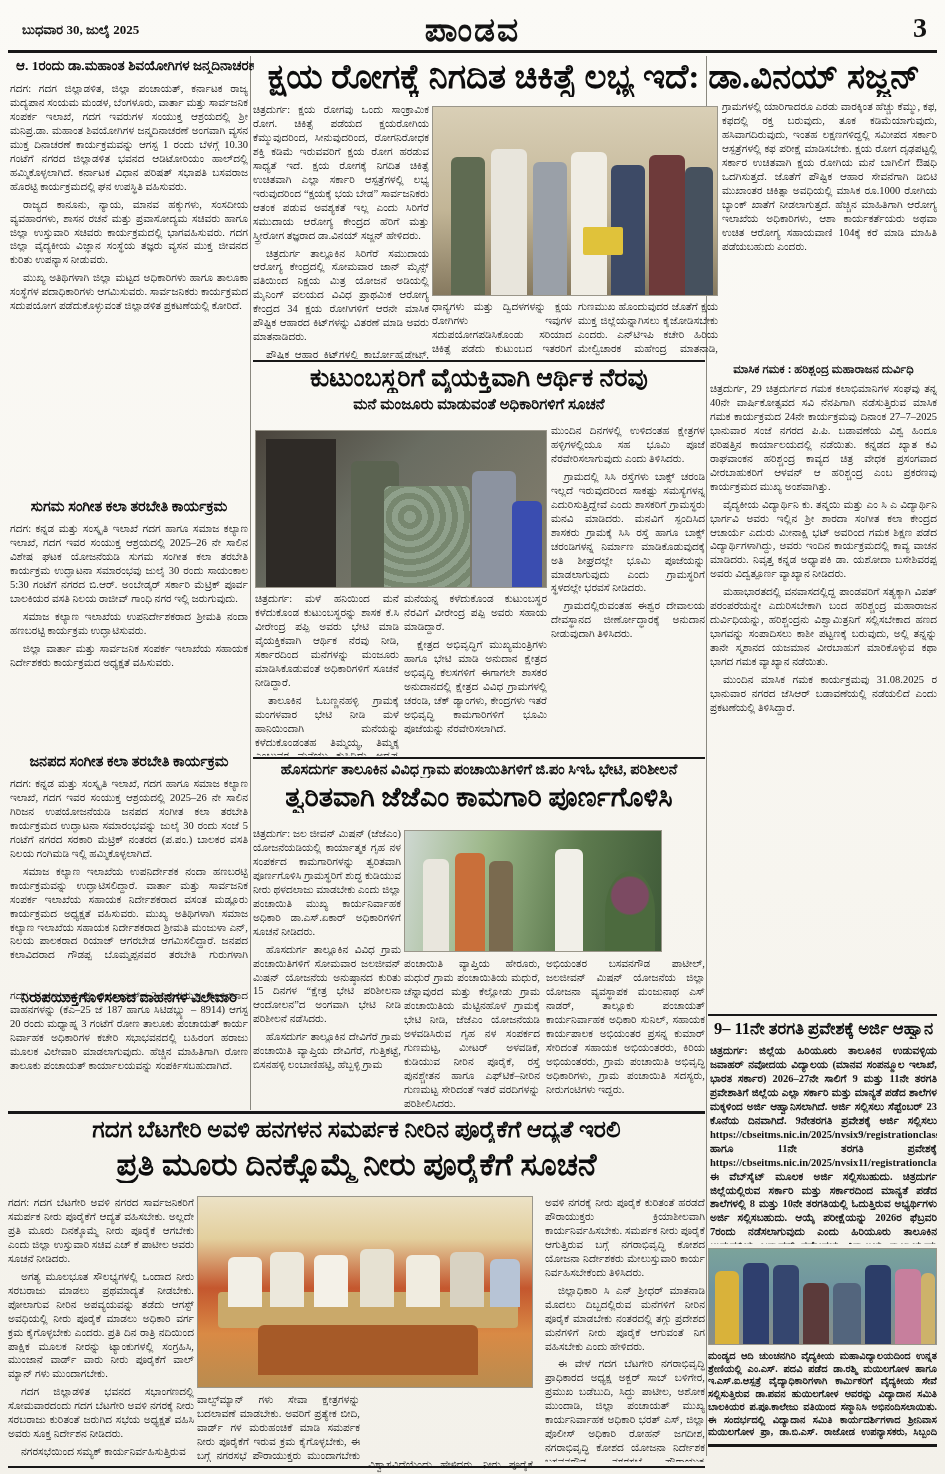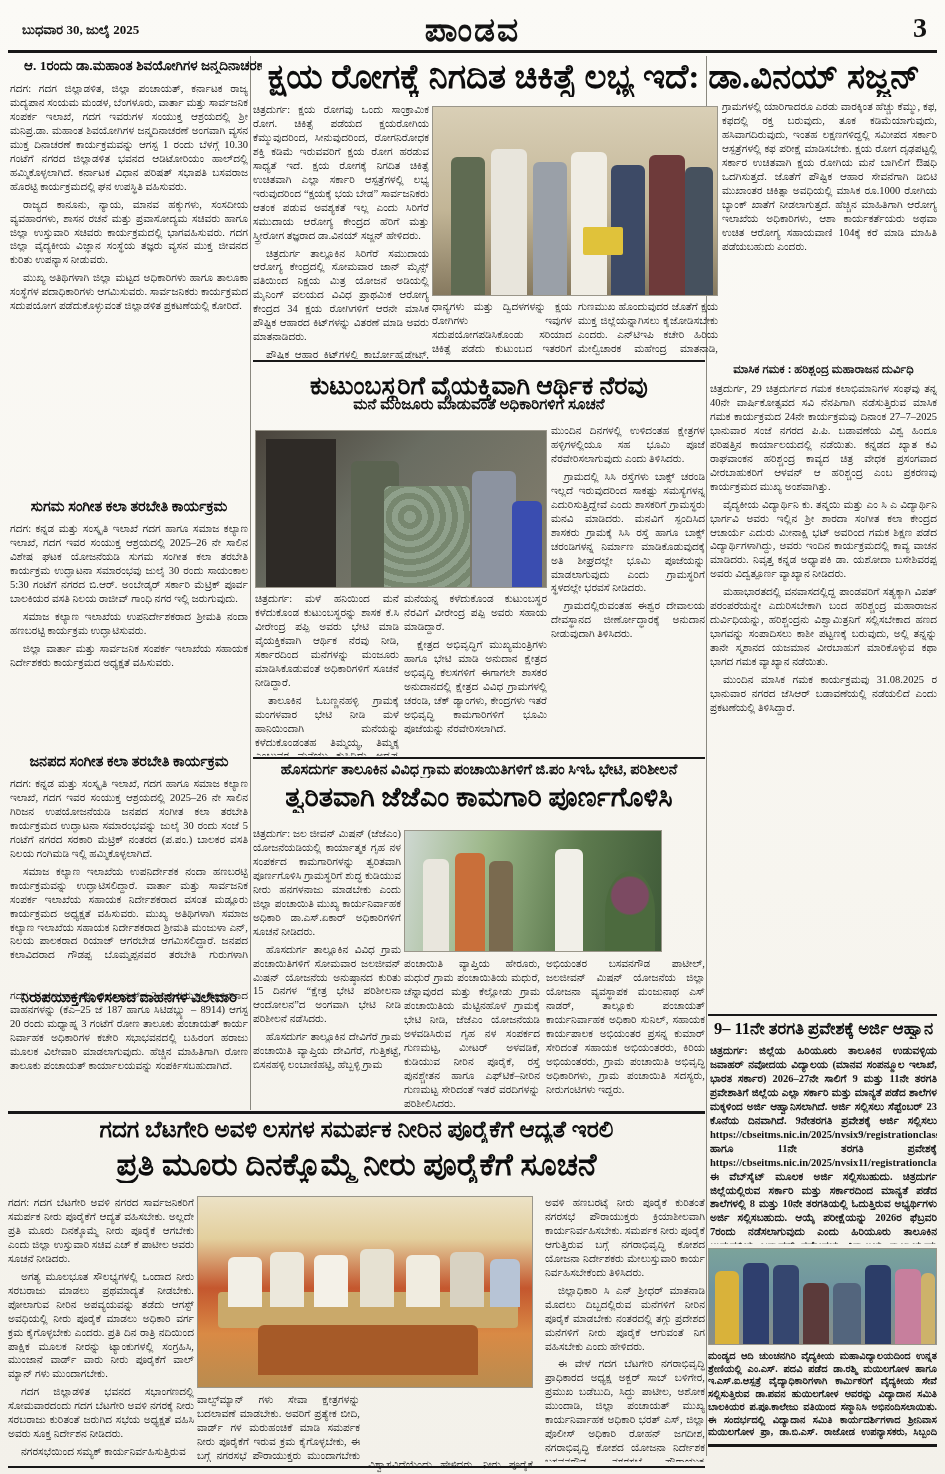--- a/index.html
+++ b/index.html
@@ -24,21 +24,21 @@
 <div id="paper">
 
   <div class="abs" style="left:22px;top:22px;width:230px;font-weight:bold;font-size:13px;">ಬುಧವಾರ 30, ಜುಲೈ 2025</div>
   <div class="abs" style="left:0;top:12px;width:945px;text-align:center;font-weight:bold;font-size:33px;letter-spacing:2px;">ಪಾಂಡವ</div>
   <div class="abs" style="right:18px;top:12px;font-weight:bold;font-size:28px;">3</div>
   <div class="abs hrule" style="left:8px;top:50px;width:929px;height:3px;"></div>
 
   <div class="abs vrule" style="left:250px;top:56px;height:1054px;"></div>
   <div class="abs vrule" style="left:706px;top:56px;height:1400px;"></div>
 
-  <div class="abs head" style="left:24px;top:58px;width:238px;font-size:13.5px;">ಆ. 1ರಂದು ಡಾ.ಮಹಾಂತ ಶಿವಯೋಗಿಗಳ ಜನ್ಮದಿನಾಚರಣೆ</div>
+  <div class="abs head" style="left:16px;top:58px;width:238px;font-size:13.5px;">ಆ. 1ರಂದು ಡಾ.ಮಹಾಂತ ಶಿವಯೋಗಿಗಳ ಜನ್ಮದಿನಾಚರಣೆ</div>
   <div class="abs col" style="left:10px;top:82px;width:238px;height:410px;">
     <p>ಗದಗ: ಗದಗ ಜಿಲ್ಲಾಡಳಿತ, ಜಿಲ್ಲಾ ಪಂಚಾಯತ್, ಕರ್ನಾಟಕ ರಾಜ್ಯ ಮದ್ಯಪಾನ ಸಂಯಮ ಮಂಡಳ, ಬೆಂಗಳೂರು, ವಾರ್ತಾ ಮತ್ತು ಸಾರ್ವಜನಿಕ ಸಂಪರ್ಕ ಇಲಾಖೆ, ಗದಗ ಇವರುಗಳ ಸಂಯುಕ್ತ ಆಶ್ರಯದಲ್ಲಿ ಶ್ರೀ ಮನಿಪ್ರ.ಡಾ. ಮಹಾಂತ ಶಿವಯೋಗಿಗಳ ಜನ್ಮದಿನಾಚರಣೆ ಅಂಗವಾಗಿ ವ್ಯಸನ ಮುಕ್ತ ದಿನಾಚರಣೆ ಕಾರ್ಯಕ್ರಮವನ್ನು ಆಗಸ್ಟ 1 ರಂದು ಬೆಳಗ್ಗೆ 10.30 ಗಂಟೆಗೆ ನಗರದ ಜಿಲ್ಲಾಡಳಿತ ಭವನದ ಆಡಿಟೋರಿಯಂ ಹಾಲ್‌ದಲ್ಲಿ ಹಮ್ಮಿಕೊಳ್ಳಲಾಗಿದೆ. ಕರ್ನಾಟಕ ವಿಧಾನ ಪರಿಷತ್ ಸಭಾಪತಿ ಬಸವರಾಜ ಹೊರಟ್ಟಿ ಕಾರ್ಯಕ್ರಮದಲ್ಲಿ ಘನ ಉಪಸ್ಥಿತಿ ವಹಿಸುವರು.</p>
     <p>ರಾಜ್ಯದ ಕಾನೂನು, ನ್ಯಾಯ, ಮಾನವ ಹಕ್ಕುಗಳು, ಸಂಸದೀಯ ವ್ಯವಹಾರಗಳು, ಶಾಸನ ರಚನೆ ಮತ್ತು ಪ್ರವಾಸೋದ್ಯಮ ಸಚಿವರು ಹಾಗೂ ಜಿಲ್ಲಾ ಉಸ್ತುವಾರಿ ಸಚಿವರು ಕಾರ್ಯಕ್ರಮದಲ್ಲಿ ಭಾಗವಹಿಸುವರು. ಗದಗ ಜಿಲ್ಲಾ ವೈದ್ಯಕೀಯ ವಿಜ್ಞಾನ ಸಂಸ್ಥೆಯ ತಜ್ಞರು ವ್ಯಸನ ಮುಕ್ತ ಜೀವನದ ಕುರಿತು ಉಪನ್ಯಾಸ ನೀಡುವರು.</p>
     <p>ಮುಖ್ಯ ಅತಿಥಿಗಳಾಗಿ ಜಿಲ್ಲಾ ಮಟ್ಟದ ಅಧಿಕಾರಿಗಳು ಹಾಗೂ ತಾಲೂಕಾ ಸಂಸ್ಥೆಗಳ ಪದಾಧಿಕಾರಿಗಳು ಆಗಮಿಸುವರು. ಸಾರ್ವಜನಿಕರು ಕಾರ್ಯಕ್ರಮದ ಸದುಪಯೋಗ ಪಡೆದುಕೊಳ್ಳುವಂತೆ ಜಿಲ್ಲಾಡಳಿತ ಪ್ರಕಟಣೆಯಲ್ಲಿ ಕೋರಿದೆ.</p>
   </div>
 
   <div class="abs head" style="left:10px;top:498px;width:238px;font-size:14.5px;">ಸುಗಮ ಸಂಗೀತ ಕಲಾ ತರಬೇತಿ ಕಾರ್ಯಕ್ರಮ</div>
   <div class="abs col" style="left:10px;top:522px;width:238px;height:226px;">
     <p>ಗದಗ: ಕನ್ನಡ ಮತ್ತು ಸಂಸ್ಕೃತಿ ಇಲಾಖೆ ಗದಗ ಹಾಗೂ ಸಮಾಜ ಕಲ್ಯಾಣ ಇಲಾಖೆ, ಗದಗ ಇವರ ಸಂಯುಕ್ತ ಆಶ್ರಯದಲ್ಲಿ 2025–26 ನೇ ಸಾಲಿನ ವಿಶೇಷ ಘಟಕ ಯೋಜನೆಯಡಿ ಸುಗಮ ಸಂಗೀತ ಕಲಾ ತರಬೇತಿ ಕಾರ್ಯಕ್ರಮ ಉದ್ಘಾಟನಾ ಸಮಾರಂಭವು ಜುಲೈ 30 ರಂದು ಸಾಯಂಕಾಲ 5:30 ಗಂಟೆಗೆ ನಗರದ ಬಿ.ಆರ್. ಅಂಬೇಡ್ಕರ್ ಸರ್ಕಾರಿ ಮೆಟ್ರಿಕ್ ಪೂರ್ವ ಬಾಲಕಿಯರ ವಸತಿ ನಿಲಯ ರಾಜೀವ್ ಗಾಂಧಿ ನಗರ ಇಲ್ಲಿ ಜರುಗುವುದು.</p>
     <p>ಸಮಾಜ ಕಲ್ಯಾಣ ಇಲಾಖೆಯ ಉಪನಿರ್ದೇಶಕರಾದ ಶ್ರೀಮತಿ ನಂದಾ ಹಣಬರಟ್ಟಿ ಕಾರ್ಯಕ್ರಮ ಉದ್ಘಾಟಿಸುವರು.</p>
@@ -80,21 +80,21 @@
   </div>
   <div class="abs col" style="left:578px;top:300px;width:140px;height:58px;">
     <p>ಗುಣಮುಖ ಹೊಂದುವುದರ ಜೊತೆಗೆ ಕ್ಷಯ ಮುಕ್ತ ಜಿಲ್ಲೆಯನ್ನಾಗಿಸಲು ಕೈಜೋಡಿಸಬೇಕು ಎಂದರು. ಎನ್‌ಟಿಇಪಿ ಕಚೇರಿ ಹಿರಿಯ ಮೇಲ್ವಿಚಾರಕ ಮಹೇಂದ್ರ ಮಾತನಾಡಿ, ಚಿಕಿತ್ಸಾ ವಿಧಿವಿಧಾನಗಳ ಕುರಿತು ಮಾಹಿತಿ ನೀಡಿದರು.</p>
   </div>
 
   <div class="abs col" style="left:722px;top:100px;width:215px;height:258px;">
     <p>ಗ್ರಾಮಗಳಲ್ಲಿ ಯಾರಿಗಾದರೂ ಎರಡು ವಾರಕ್ಕಿಂತ ಹೆಚ್ಚು ಕೆಮ್ಮು, ಕಫ, ಕಫದಲ್ಲಿ ರಕ್ತ ಬರುವುದು, ತೂಕ ಕಡಿಮೆಯಾಗುವುದು, ಹಸಿವಾಗದಿರುವುದು, ಇಂತಹ ಲಕ್ಷಣಗಳಿದ್ದಲ್ಲಿ ಸಮೀಪದ ಸರ್ಕಾರಿ ಆಸ್ಪತ್ರೆಗಳಲ್ಲಿ ಕಫ ಪರೀಕ್ಷೆ ಮಾಡಿಸಬೇಕು. ಕ್ಷಯ ರೋಗ ದೃಢಪಟ್ಟಲ್ಲಿ ಸರ್ಕಾರ ಉಚಿತವಾಗಿ ಕ್ಷಯ ರೋಗಿಯ ಮನೆ ಬಾಗಿಲಿಗೆ ಔಷಧಿ ಒದಗಿಸುತ್ತದೆ. ಜೊತೆಗೆ ಪೌಷ್ಟಿಕ ಆಹಾರ ಸೇವನೆಗಾಗಿ ಡಿಬಿಟಿ ಮುಖಾಂತರ ಚಿಕಿತ್ಸಾ ಅವಧಿಯಲ್ಲಿ ಮಾಸಿಕ ರೂ.1000 ರೋಗಿಯ ಬ್ಯಾಂಕ್ ಖಾತೆಗೆ ನೀಡಲಾಗುತ್ತದೆ. ಹೆಚ್ಚಿನ ಮಾಹಿತಿಗಾಗಿ ಆರೋಗ್ಯ ಇಲಾಖೆಯ ಅಧಿಕಾರಿಗಳು, ಆಶಾ ಕಾರ್ಯಕರ್ತೆಯರು ಅಥವಾ ಉಚಿತ ಆರೋಗ್ಯ ಸಹಾಯವಾಣಿ 104ಕ್ಕೆ ಕರೆ ಮಾಡಿ ಮಾಹಿತಿ ಪಡೆಯಬಹುದು ಎಂದರು.</p>
   </div>
 
   <div class="abs hrule" style="left:253px;top:360px;width:452px;height:2px;"></div>
-  <div class="abs head" style="left:253px;top:364px;width:452px;font-size:25px;margin-top:8px;">ಕುಟುಂಬಸ್ಥರಿಗೆ ವೈಯಕ್ತಿವಾಗಿ ಆರ್ಥಿಕ ನೆರವು</div>
+  <div class="abs head" style="left:253px;top:364px;width:452px;font-size:25px;">ಕುಟುಂಬಸ್ಥರಿಗೆ ವೈಯಕ್ತಿವಾಗಿ ಆರ್ಥಿಕ ನೆರವು</div>
   <div class="abs head" style="left:253px;top:396px;width:452px;font-size:15px;">ಮನೆ ಮಂಜೂರು ಮಾಡುವಂತೆ ಅಧಿಕಾರಿಗಳಿಗೆ ಸೂಚನೆ</div>
 
   <div class="abs photo" style="left:255px;top:430px;width:292px;height:158px;
        background:linear-gradient(135deg,#4a443c 0%,#6a6d62 40%,#857f6e 100%);">
     <div class="ph-fig" style="left:10px;top:8px;width:70px;height:150px;background:#2e2a26;border-radius:0;"></div>
     <div class="ph-fig" style="left:95px;top:30px;width:48px;height:128px;background:#5b6351;"></div>
     <div class="ph-fig" style="left:128px;top:55px;width:86px;height:103px;background:repeating-radial-gradient(circle at 30% 30%, #8fa08b 0 6px, #77876f 6px 12px);"></div>
     <div class="ph-fig" style="left:216px;top:40px;width:44px;height:118px;background:#8c93a0;"></div>
     <div class="ph-fig" style="left:256px;top:70px;width:30px;height:88px;background:#3a4db0;"></div>
   </div>
@@ -111,21 +111,21 @@
   <div class="abs col" style="left:404px;top:592px;width:143px;height:164px;">
     <p>ಮನೆಯನ್ನ ಕಳೆದುಕೊಂಡ ಕುಟುಂಬಸ್ಥರ ನೆರವಿಗೆ ವೀರೇಂದ್ರ ಪಪ್ಪಿ ಅವರು ಸಹಾಯ ಮಾಡಿದ್ದಾರೆ.</p>
     <p>ಕ್ಷೇತ್ರದ ಅಭಿವೃದ್ಧಿಗೆ ಮುಖ್ಯಮಂತ್ರಿಗಳು ಹಾಗೂ ಭೇಟಿ ಮಾಡಿ ಅನುದಾನ ಕ್ಷೇತ್ರದ ಅಭಿವೃದ್ಧಿ ಕೆಲಸಗಳಿಗೆ ಈಗಾಗಲೇ ಶಾಸಕರ ಅನುದಾನದಲ್ಲಿ ಕ್ಷೇತ್ರದ ವಿವಿಧ ಗ್ರಾಮಗಳಲ್ಲಿ ಚರಂಡಿ, ಚೆಕ್ ಡ್ಯಾಂಗಳು, ಕೇಂದ್ರಗಳು ಇತರೆ ಅಭಿವೃದ್ಧಿ ಕಾಮಗಾರಿಗಳಿಗೆ ಭೂಮಿ ಪೂಜೆಯನ್ನು ನೆರವೇರಿಸಲಾಗಿದೆ.</p>
   </div>
 
   <div class="abs hrule" style="left:253px;top:757px;width:452px;height:2px;"></div>
   <div class="abs head" style="left:253px;top:761px;width:452px;font-size:14.5px;">ಹೊಸದುರ್ಗ ತಾಲೂಕಿನ ವಿವಿಧ ಗ್ರಾಮ ಪಂಚಾಯಿತಿಗಳಿಗೆ ಜಿ.ಪಂ ಸಿಇಓ ಭೇಟಿ, ಪರಿಶೀಲನೆ</div>
   <div class="abs head" style="left:253px;top:782px;width:452px;font-size:27px;">ತ್ವರಿತವಾಗಿ ಜೆಜೆಎಂ ಕಾಮಗಾರಿ ಪೂರ್ಣಗೊಳಿಸಿ</div>
 
   <div class="abs col" style="left:253px;top:827px;width:148px;height:285px;">
-    <p>ಚಿತ್ರದುರ್ಗ: ಜಲ ಜೀವನ್ ಮಿಷನ್ (ಜೆಜೆಎಂ) ಯೋಜನೆಯಡಿಯಲ್ಲಿ ಕಾರ್ಯಾತ್ಮಕ ಗೃಹ ನಳ ಸಂಪರ್ಕದ ಕಾಮಗಾರಿಗಳನ್ನು ತ್ವರಿತವಾಗಿ ಪೂರ್ಣಗೊಳಿಸಿ ಗ್ರಾಮಸ್ಥರಿಗೆ ಶುದ್ಧ ಕುಡಿಯುವ ನೀರು ಹನಗಳನಾಜು ಮಾಡಬೇಕು ಎಂದು ಜಿಲ್ಲಾ ಪಂಚಾಯಿತಿ ಮುಖ್ಯ ಕಾರ್ಯನಿರ್ವಾಹಕ ಅಧಿಕಾರಿ ಡಾ.ಎಸ್.ಏಕಾರ್ ಅಧಿಕಾರಿಗಳಿಗೆ ಸೂಚನೆ ನೀಡಿದರು.</p>
+    <p>ಚಿತ್ರದುರ್ಗ: ಜಲ ಜೀವನ್ ಮಿಷನ್ (ಜೆಜೆಎಂ) ಯೋಜನೆಯಡಿಯಲ್ಲಿ ಕಾರ್ಯಾತ್ಮಕ ಗೃಹ ನಳ ಸಂಪರ್ಕದ ಕಾಮಗಾರಿಗಳನ್ನು ತ್ವರಿತವಾಗಿ ಪೂರ್ಣಗೊಳಿಸಿ ಗ್ರಾಮಸ್ಥರಿಗೆ ಶುದ್ಧ ಕುಡಿಯುವ ನೀರು ಥಳದಲಾಜು ಮಾಡಬೇಕು ಎಂದು ಜಿಲ್ಲಾ ಪಂಚಾಯಿತಿ ಮುಖ್ಯ ಕಾರ್ಯನಿರ್ವಾಹಕ ಅಧಿಕಾರಿ ಡಾ.ಎಸ್.ಏಕಾರ್ ಅಧಿಕಾರಿಗಳಿಗೆ ಸೂಚನೆ ನೀಡಿದರು.</p>
     <p>ಹೊಸದುರ್ಗ ತಾಲ್ಲೂಕಿನ ವಿವಿಧ ಗ್ರಾಮ ಪಂಚಾಯಿತಿಗಳಿಗೆ ಸೋಮವಾರ ಜಲಜೀವನ್ ಮಿಷನ್ ಯೋಜನೆಯ ಅನುಷ್ಠಾನದ ಕುರಿತು 15 ದಿನಗಳ “ಕ್ಷೇತ್ರ ಭೇಟಿ ಪರಿಶೀಲನಾ ಆಂದೋಲನ”ದ ಅಂಗವಾಗಿ ಭೇಟಿ ನೀಡಿ ಪರಿಶೀಲನೆ ನಡೆಸಿದರು.</p>
     <p>ಹೊಸದುರ್ಗ ತಾಲ್ಲೂಕಿನ ದೇವಿಗೆರೆ ಗ್ರಾಮ ಪಂಚಾಯಿತಿ ವ್ಯಾಪ್ತಿಯ ದೇವಿಗೆರೆ, ಗುತ್ತಿಕಟ್ಟೆ, ಬಿಸನಹಳ್ಳಿ ಲಂಬಾಣಿಹಟ್ಟಿ, ಹೆಬ್ಬಳ್ಳಿ ಗ್ರಾಮ</p>
   </div>
 
   <div class="abs photo" style="left:404px;top:830px;width:258px;height:122px;
        background:linear-gradient(100deg,#cfd8d2 0%,#9db88a 30%,#5d7a4e 65%,#3f5a38 100%);">
     <div class="ph-fig" style="left:18px;top:28px;width:26px;height:94px;background:#e9e6dd;"></div>
     <div class="ph-fig" style="left:50px;top:22px;width:30px;height:100px;background:#c96f3a;"></div>
     <div class="ph-fig" style="left:84px;top:30px;width:24px;height:92px;background:#7a6a4f;"></div>
     <div class="ph-fig" style="left:150px;top:18px;width:28px;height:104px;background:#f1efe8;"></div>
@@ -162,21 +162,21 @@
     <div class="ph-fig" style="left:94px;top:34px;width:26px;height:63px;background:#5b3a3a;"></div>
     <div class="ph-fig" style="left:124px;top:34px;width:28px;height:63px;background:#53657d;"></div>
     <div class="ph-fig" style="left:156px;top:16px;width:26px;height:81px;background:#2c3d68;"></div>
     <div class="ph-fig" style="left:186px;top:20px;width:26px;height:77px;background:#c77f9d;"></div>
     <div class="ph-fig" style="left:212px;top:24px;width:14px;height:73px;background:#cdb26a;"></div>
   </div>
   <div class="abs caption" style="left:708px;top:1350px;width:229px;height:90px;">ಮಂಡ್ಯದ ಆದಿ ಚುಂಚನಗಿರಿ ವೈದ್ಯಕೀಯ ಮಹಾವಿದ್ಯಾಲಯದಿಂದ ಉನ್ನತ ಶ್ರೇಣಿಯಲ್ಲಿ ಎಂ.ಎಸ್. ಪದವಿ ಪಡೆದ ಡಾ.ರಶ್ಮಿ ಮಯಿಲಗೋಳ ಹಾಗೂ ಇ.ಎಸ್.ಐ.ಆಸ್ಪತ್ರೆ ವೈದ್ಯಾಧಿಕಾರಿಗಳಾಗಿ ಕಾರ್ಮಿಕರಿಗೆ ವೈದ್ಯಕೀಯ ಸೇವೆ ಸಲ್ಲಿಸುತ್ತಿರುವ ಡಾ.ಪವನ ಹುಯಿಲಗೋಳ ಅವರನ್ನು ವಿದ್ಯಾದಾನ ಸಮಿತಿ ಬಾಲಕಿಯರ ಪ.ಪೂ.ಕಾಲೇಜು ವತಿಯಿಂದ ಸನ್ಮಾನಿಸಿ ಅಭಿನಂದಿಸಲಾಯಿತು. ಈ ಸಂದರ್ಭದಲ್ಲಿ ವಿದ್ಯಾದಾನ ಸಮಿತಿ ಕಾರ್ಯದರ್ಶಿಗಳಾದ ಶ್ರೀನಿವಾಸ ಮಯಿಲಗೋಳ ಪ್ರಾ, ಡಾ.ಬಿ.ಎಸ್. ರಾಜೋಡ ಉಪನ್ಯಾಸಕರು, ಸಿಬ್ಬಂದಿ ವರ್ಗದವರು ಉಪಸ್ಥಿತರಿದ್ದರು.</div>
   <div class="abs hrule" style="left:708px;top:1444px;width:229px;height:3px;"></div>
 
   <div class="abs hrule" style="left:8px;top:1111px;width:697px;height:3px;"></div>
-  <div class="abs head" style="left:8px;top:1117px;width:697px;font-size:23px;">ಗದಗ ಬೆಟಗೇರಿ ಅವಳಿ ಲಸಗಳ ಸಮರ್ಪಕ ನೀರಿನ ಪೂರೈಕೆಗೆ ಆದ್ಯತೆ ಇರಲಿ</div>
+  <div class="abs head" style="left:8px;top:1117px;width:697px;font-size:23px;">ಗದಗ ಬೆಟಗೇರಿ ಅವಳಿ ಹನಗಳನ ಸಮರ್ಪಕ ನೀರಿನ ಪೂರೈಕೆಗೆ ಆದ್ಯತೆ ಇರಲಿ</div>
   <div class="abs head" style="left:8px;top:1147px;width:697px;font-size:31px;">ಪ್ರತಿ ಮೂರು ದಿನಕ್ಕೊಮ್ಮೆ ನೀರು ಪೂರೈಕೆಗೆ ಸೂಚನೆ</div>
 
   <div class="abs col" style="left:8px;top:1196px;width:186px;height:266px;">
     <p>ಗದಗ: ಗದಗ ಬೆಟಗೇರಿ ಅವಳಿ ನಗರದ ಸಾರ್ವಜನಿಕರಿಗೆ ಸಮರ್ಪಕ ನೀರು ಪೂರೈಕೆಗೆ ಆದ್ಯತೆ ವಹಿಸಬೇಕು. ಅಲ್ಲದೇ ಪ್ರತಿ ಮೂರು ದಿನಕ್ಕೊಮ್ಮೆ ನೀರು ಪೂರೈಕೆ ಆಗಬೇಕು ಎಂದು ಜಿಲ್ಲಾ ಉಸ್ತುವಾರಿ ಸಚಿವ ಎಚ್ ಕೆ ಪಾಟೀಲ ಅವರು ಸೂಚನೆ ನೀಡಿದರು.</p>
     <p>ಅಗತ್ಯ ಮೂಲಭೂತ ಸೌಲಭ್ಯಗಳಲ್ಲಿ ಒಂದಾದ ನೀರು ಸರಬರಾಜು ಮಾಡಲು ಪ್ರಥಮಾದ್ಯತೆ ನೀಡಬೇಕು. ಪೋಲಾಗುವ ನೀರಿನ ಅಪವ್ಯಯವನ್ನು ತಡೆದು ಆಗಸ್ಟ್ ಅವಧಿಯಲ್ಲಿ ನೀರು ಪೂರೈಕೆ ಮಾಡಲು ಅಧಿಕಾರಿ ವರ್ಗ ಕ್ರಮ ಕೈಗೊಳ್ಳಬೇಕು ಎಂದರು. ಪ್ರತಿ ದಿನ ರಾತ್ರಿ ನದಿಯಿಂದ ಪಾಕ್ಷಿಕ ಮೂಲಕ ನೀರನ್ನು ಟ್ಯಾಂಕುಗಳಲ್ಲಿ ಸಂಗ್ರಹಿಸಿ, ಮುಂಜಾನೆ ವಾರ್ಡ್ ವಾರು ನೀರು ಪೂರೈಕೆಗೆ ವಾಲ್ ಮ್ಯಾನ್ ಗಳು ಮುಂದಾಗಬೇಕು.</p>
     <p>ಗದಗ ಜಿಲ್ಲಾಡಳಿತ ಭವನದ ಸಭಾಂಗಣದಲ್ಲಿ ಸೋಮವಾರದಂದು ಗದಗ ಬೆಟಗೇರಿ ಅವಳಿ ನಗರಕ್ಕೆ ನೀರು ಸರಬರಾಜು ಕುರಿತಂತೆ ಜರುಗಿದ ಸಭೆಯ ಅಧ್ಯಕ್ಷತೆ ವಹಿಸಿ ಅವರು ಸೂಕ್ತ ನಿರ್ದೇಶನ ನೀಡಿದರು.</p>
     <p>ನಗರಸಭೆಯಿಂದ ಸಮ್ಯಕ್ ಕಾರ್ಯನಿರ್ವಹಿಸುತ್ತಿರುವ</p>
   </div>
 
   <div class="abs photo" style="left:197px;top:1196px;width:336px;height:192px;
@@ -186,21 +186,21 @@
     <div class="ph-fig" style="left:72px;top:55px;width:34px;height:55px;background:#ece8dc;"></div>
     <div class="ph-fig" style="left:116px;top:58px;width:34px;height:52px;background:#f4f1e8;"></div>
     <div class="ph-fig" style="left:162px;top:52px;width:34px;height:58px;background:#e6e1d2;"></div>
     <div class="ph-fig" style="left:208px;top:58px;width:34px;height:52px;background:#f0ece0;"></div>
     <div class="ph-fig" style="left:252px;top:55px;width:34px;height:55px;background:#d8d2c2;"></div>
     <div class="ph-fig" style="left:292px;top:62px;width:30px;height:48px;background:#b7c4d6;"></div>
     <div class="ph-fig" style="left:60px;top:128px;width:220px;height:50px;background:#a65a28;"></div>
   </div>
 
   <div class="abs col" style="left:545px;top:1196px;width:160px;height:266px;">
-    <p>ಅವಳಿ ಹಣಬರಟ್ಕೆ ನೀರು ಪೂರೈಕೆ ಕುರಿತಂತೆ ನಗರಸಭೆ ಪೌರಾಯುಕ್ತರು ಕ್ರಿಯಾಶೀಲವಾಗಿ ಕಾರ್ಯನಿರ್ವಹಿಸಬೇಕು. ಸಮರ್ಪಕ ನೀರು ಪೂರೈಕೆ ಆಗುತ್ತಿರುವ ಬಗ್ಗೆ ನಗರಾಭಿವೃದ್ಧಿ ಕೋಶದ ಯೋಜನಾ ನಿರ್ದೇಶಕರು ಮೇಲುಸ್ತುವಾರಿ ಕಾರ್ಯ ನಿರ್ವಹಿಸಬೇಕೆಂದು ತಿಳಿಸಿದರು.</p>
+    <p>ಅವಳಿ ನಗರಕ್ಕೆ ನೀರು ಪೂರೈಕೆ ಕುರಿತಂತೆ ಹರಡದೆ ಪೌರಾಯುಕ್ತರು ಕ್ರಿಯಾಶೀಲವಾಗಿ ಕಾರ್ಯನಿರ್ವಹಿಸಬೇಕು. ಸಮರ್ಪಕ ನೀರು ಪೂರೈಕೆ ಆಗುತ್ತಿರುವ ಬಗ್ಗೆ ನಗರಾಭಿವೃದ್ಧಿ ಕೋಶದ ಯೋಜನಾ ನಿರ್ದೇಶಕರು ಮೇಲುಸ್ತುವಾರಿ ಕಾರ್ಯ ನಿರ್ವಹಿಸಬೇಕೆಂದು ತಿಳಿಸಿದರು.</p>
     <p>ಜಿಲ್ಲಾಧಿಕಾರಿ ಸಿ ಎನ್ ಶ್ರೀಧರ್ ಮಾತನಾಡಿ ಮೊದಲು ದಿಬ್ಬದಲ್ಲಿರುವ ಮನೆಗಳಿಗೆ ನೀರಿನ ಪೂರೈಕೆ ಮಾಡಬೇಕು ನಂತರದಲ್ಲಿ ತಗ್ಗು ಪ್ರದೇಶದ ಮನೆಗಳಿಗೆ ನೀರು ಪೂರೈಕೆ ಆಗುವಂತೆ ನಿಗ ವಹಿಸಬೇಕು ಎಂದು ಹೇಳಿದರು.</p>
     <p>ಈ ವೇಳೆ ಗದಗ ಬೆಟಗೇರಿ ನಗರಾಭಿವೃದ್ಧಿ ಪ್ರಾಧಿಕಾರದ ಅಧ್ಯಕ್ಷ ಅಕ್ಬರ್ ಸಾಬ್ ಬಳಿಗೇರ, ಪ್ರಮುಖ ಬಡೆಬುದಿ, ಸಿದ್ದು ಪಾಟೀಲ, ಅಶೋಕ ಮುಂದಾಡಿ, ಜಿಲ್ಲಾ ಪಂಚಾಯತ್ ಮುಖ್ಯ ಕಾರ್ಯನಿರ್ವಾಹಕ ಅಧಿಕಾರಿ ಭರತ್ ಎಸ್, ಜಿಲ್ಲಾ ಪೊಲೀಸ್ ಅಧಿಕಾರಿ ರೋಹನ್ ಜಗದೀಶ, ನಗರಾಭಿವೃದ್ಧಿ ಕೋಶದ ಯೋಜನಾ ನಿರ್ದೇಶಕ ಬಸವನಗೌಡ, ನಗರಸಭೆ ಪೌರಾಯುಕ್ತ ರಾಜಾರಾಮ್ ಪವಾರ ಸೇರಿದಂತೆ ನಗರಸಭೆಯ ಅಧಿಕಾರಿಗಳು, ವಾಲ್ವ್‌ಮ್ಯಾನ್‌ಗಳು ಸೂಪರ್ ವೈಸರ್ ಗಳು ಉಪಸ್ಥಿತರಿದ್ದರು.</p>
   </div>
 
   <div class="abs col" style="left:197px;top:1393px;width:163px;height:70px;">
     <p>ವಾಲ್ವ್‌ಮ್ಯಾನ್ ಗಳು ಸೇವಾ ಕ್ಷೇತ್ರಗಳನ್ನು ಬದಲಾವಣೆ ಮಾಡಬೇಕು. ಅವರಿಗೆ ಪ್ರತ್ಯೇಕ ಬೀದಿ, ವಾರ್ಡ್ ಗಳ ಮರುಹಂಚಿಕೆ ಮಾಡಿ ಸಮರ್ಪಕ ನೀರು ಪೂರೈಕೆಗೆ ಇರುವ ಕ್ರಮ ಕೈಗೊಳ್ಳಬೇಕು, ಈ ಬಗ್ಗೆ ನಗರಸಭೆ ಪೌರಾಯುಕ್ತರು ಮುಂದಾಗಬೇಕು ಎಂದು ಸಚಿವರ ಸೂಚನೆ ನೀಡಿದರು.</p>
 
   </div>
   <div class="abs col" style="left:368px;top:1458px;width:165px;height:70px;">
     <p>ವಿಶ್ವಾಸವಿದೆಯೆಂದು ಹೇಳಿದರು. ನೀರು ಪೂರೈಕೆ ಕುರಿತಂತೆ ನವಂಬರ್ 1 ರಂದು ಮತ್ತೆ ನಾವೆಲ್ಲರೂ ಸೇರೋಣ, ಆಗ ನೀರಿನ ಸಮಸ್ಯೆ ಪೂರೈಕೆ ಸಂಪೂರ್ಣ ನಿವಾರಣೆಯಾಗಿರಬೇಕು ಎಂದರು.</p>

